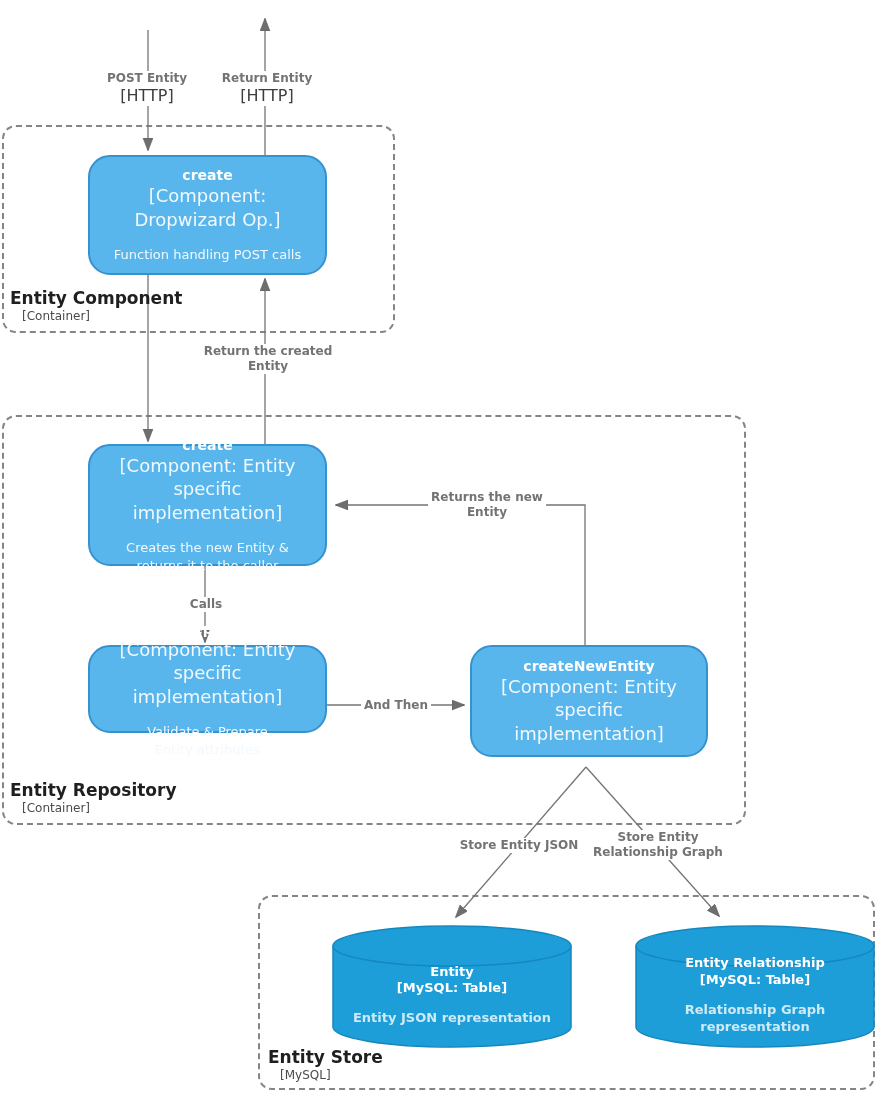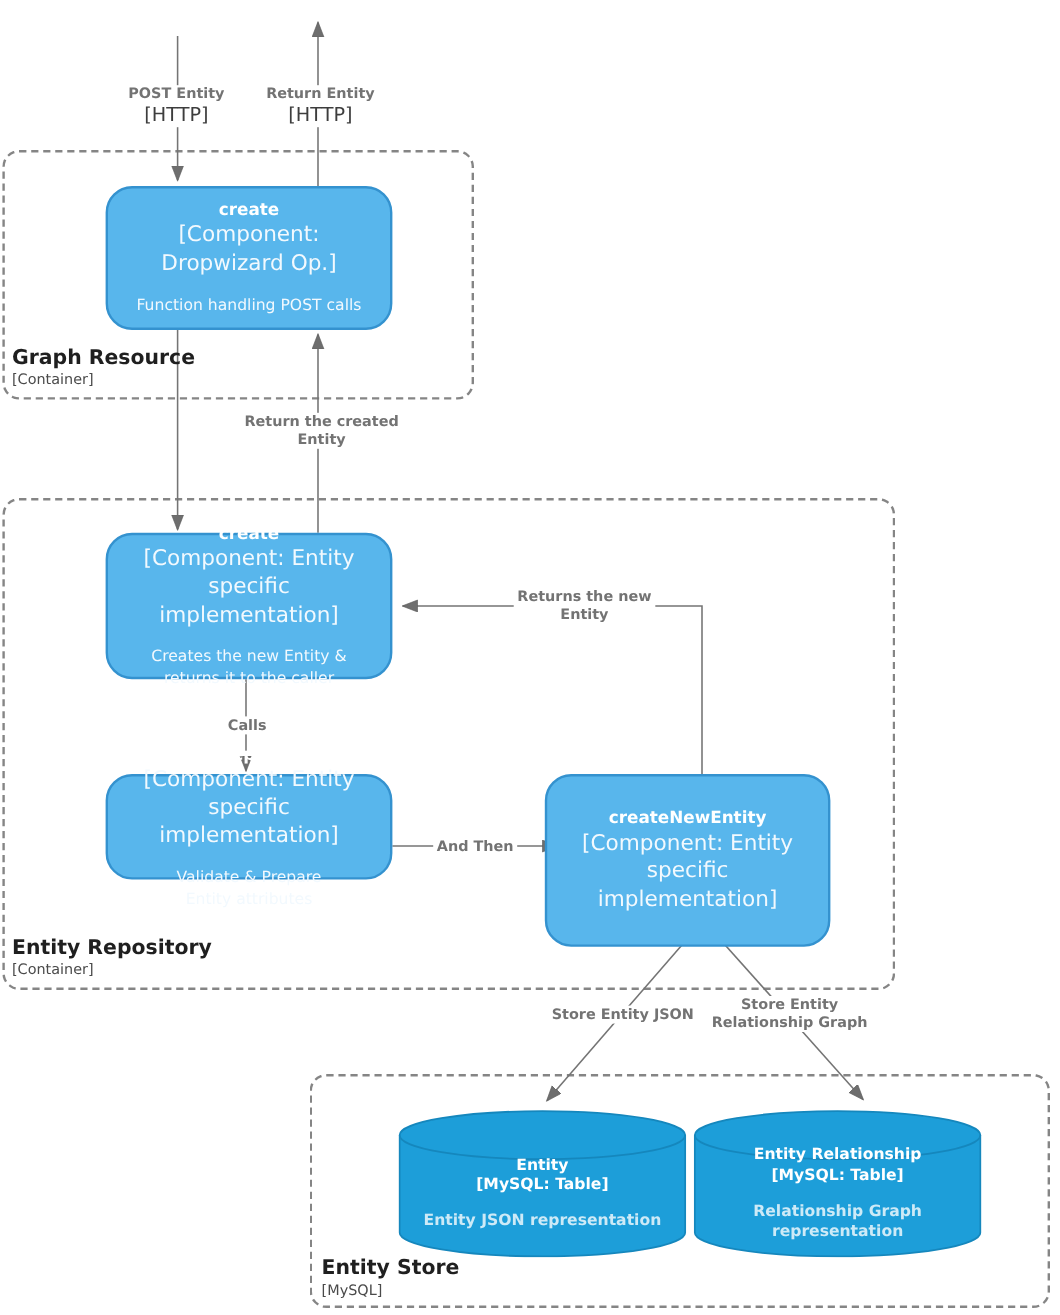--- a/index.html
+++ b/index.html
@@ -6,21 +6,21 @@
   #canvas{
     position:relative;width:883px;height:1096px;background:#ffffff;
     font-family:"DejaVu Sans","Liberation Sans",sans-serif;overflow:hidden;
   }
   .container-box{
     position:absolute;border:2px dashed #858585;border-radius:14px;
     background:transparent;box-sizing:border-box;
   }
   .container-label{position:absolute;z-index:3;}
   .container-label .ct{font-size:17px;font-weight:bold;color:#1f1f1f;line-height:1.15;}
-  .container-label .cs{font-size:12px;color:#4a4a4a;line-height:1.2;}
+  .container-label .cs{font-size:12px;color:#4a4a4a;line-height:1.2;margin-left:12px;}
   svg.lines{position:absolute;left:0;top:0;z-index:2;pointer-events:none;}
   .component{
     position:absolute;z-index:4;background:#58b6ec;border:2px solid #3492cf;
     border-radius:22px;box-sizing:border-box;display:flex;flex-direction:column;
     justify-content:center;align-items:center;text-align:center;color:#fff;
     padding:6px 8px;
   }
   .c-title{font-size:14px;font-weight:bold;line-height:1.3;color:#ffffff;}
   .c-subtitle{font-size:18px;line-height:1.3;color:#f2f9fe;white-space:pre-line;}
   .c-desc{font-size:13px;line-height:1.35;color:#f2f9fe;white-space:pre-line;margin-top:15px;}
@@ -44,21 +44,21 @@
 </head>
 <body>
 
 <div id="canvas">
 
   <div class="container-box" style="left:2px;top:125px;width:393px;height:208px"></div>
   <div class="container-box" style="left:2px;top:415px;width:744px;height:410px"></div>
   <div class="container-box" style="left:258px;top:895px;width:617px;height:195px"></div>
 
   <div class="container-label" style="left:10px;top:289px">
-    <div class="ct">Graph Resource</div>
+    <div class="ct">Entity Component</div>
     <div class="cs">[Container]</div>
   </div>
   <div class="container-label" style="left:10px;top:781px">
     <div class="ct">Entity Repository</div>
     <div class="cs">[Container]</div>
   </div>
   <div class="container-label" style="left:268px;top:1048px">
     <div class="ct">Entity Store</div>
     <div class="cs">[MySQL]</div>
   </div>
@@ -97,39 +97,39 @@
   </div>
 
   <div class="component" style="left:88px;top:645px;width:239px;height:88px">
     <div class="c-title">prepare</div>
     <div class="c-subtitle">[Component: Entity specific
 implementation]</div>
     <div class="c-desc">Validate &amp; Prepare
 Entity attributes</div>
   </div>
 
-  <div class="component" style="left:454px;top:645px;width:238px;height:144px">
+  <div class="component" style="left:470px;top:645px;width:238px;height:112px">
     <div class="c-title">createNewEntity</div>
     <div class="c-subtitle">[Component: Entity specific
 implementation]</div>
   </div>
 
   <div class="cylinder" style="left:332px;top:925px;width:240px;height:123px">
     <svg width="240" height="123" viewBox="0 0 240 123">
       <path d="M1,21 L1,102 A119,20 0 0 0 239,102 L239,21 A119,20 0 0 0 1,21 Z" fill="#1d9ed9" stroke="#1587bd" stroke-width="1.5"></path>
       <path d="M1,21 A119,20 0 0 0 239,21" fill="none" stroke="#1587bd" stroke-width="1.5"></path>
     </svg>
     <div class="cy-text">
       <div class="cy-title">Entity</div>
       <div class="cy-subtitle">[MySQL: Table]</div>
       <div class="cy-desc">Entity JSON representation</div>
     </div>
   </div>
 
-  <div class="cylinder" style="left:578px;top:925px;width:240px;height:123px">
+  <div class="cylinder" style="left:635px;top:925px;width:240px;height:123px">
     <svg width="240" height="123" viewBox="0 0 240 123">
       <path d="M1,21 L1,102 A119,20 0 0 0 239,102 L239,21 A119,20 0 0 0 1,21 Z" fill="#1d9ed9" stroke="#1587bd" stroke-width="1.5"></path>
       <path d="M1,21 A119,20 0 0 0 239,21" fill="none" stroke="#1587bd" stroke-width="1.5"></path>
     </svg>
     <div class="cy-text">
       <div class="cy-title">Entity Relationship</div>
       <div class="cy-subtitle">[MySQL: Table]</div>
       <div class="cy-desc">Relationship Graph
 representation</div>
     </div>

